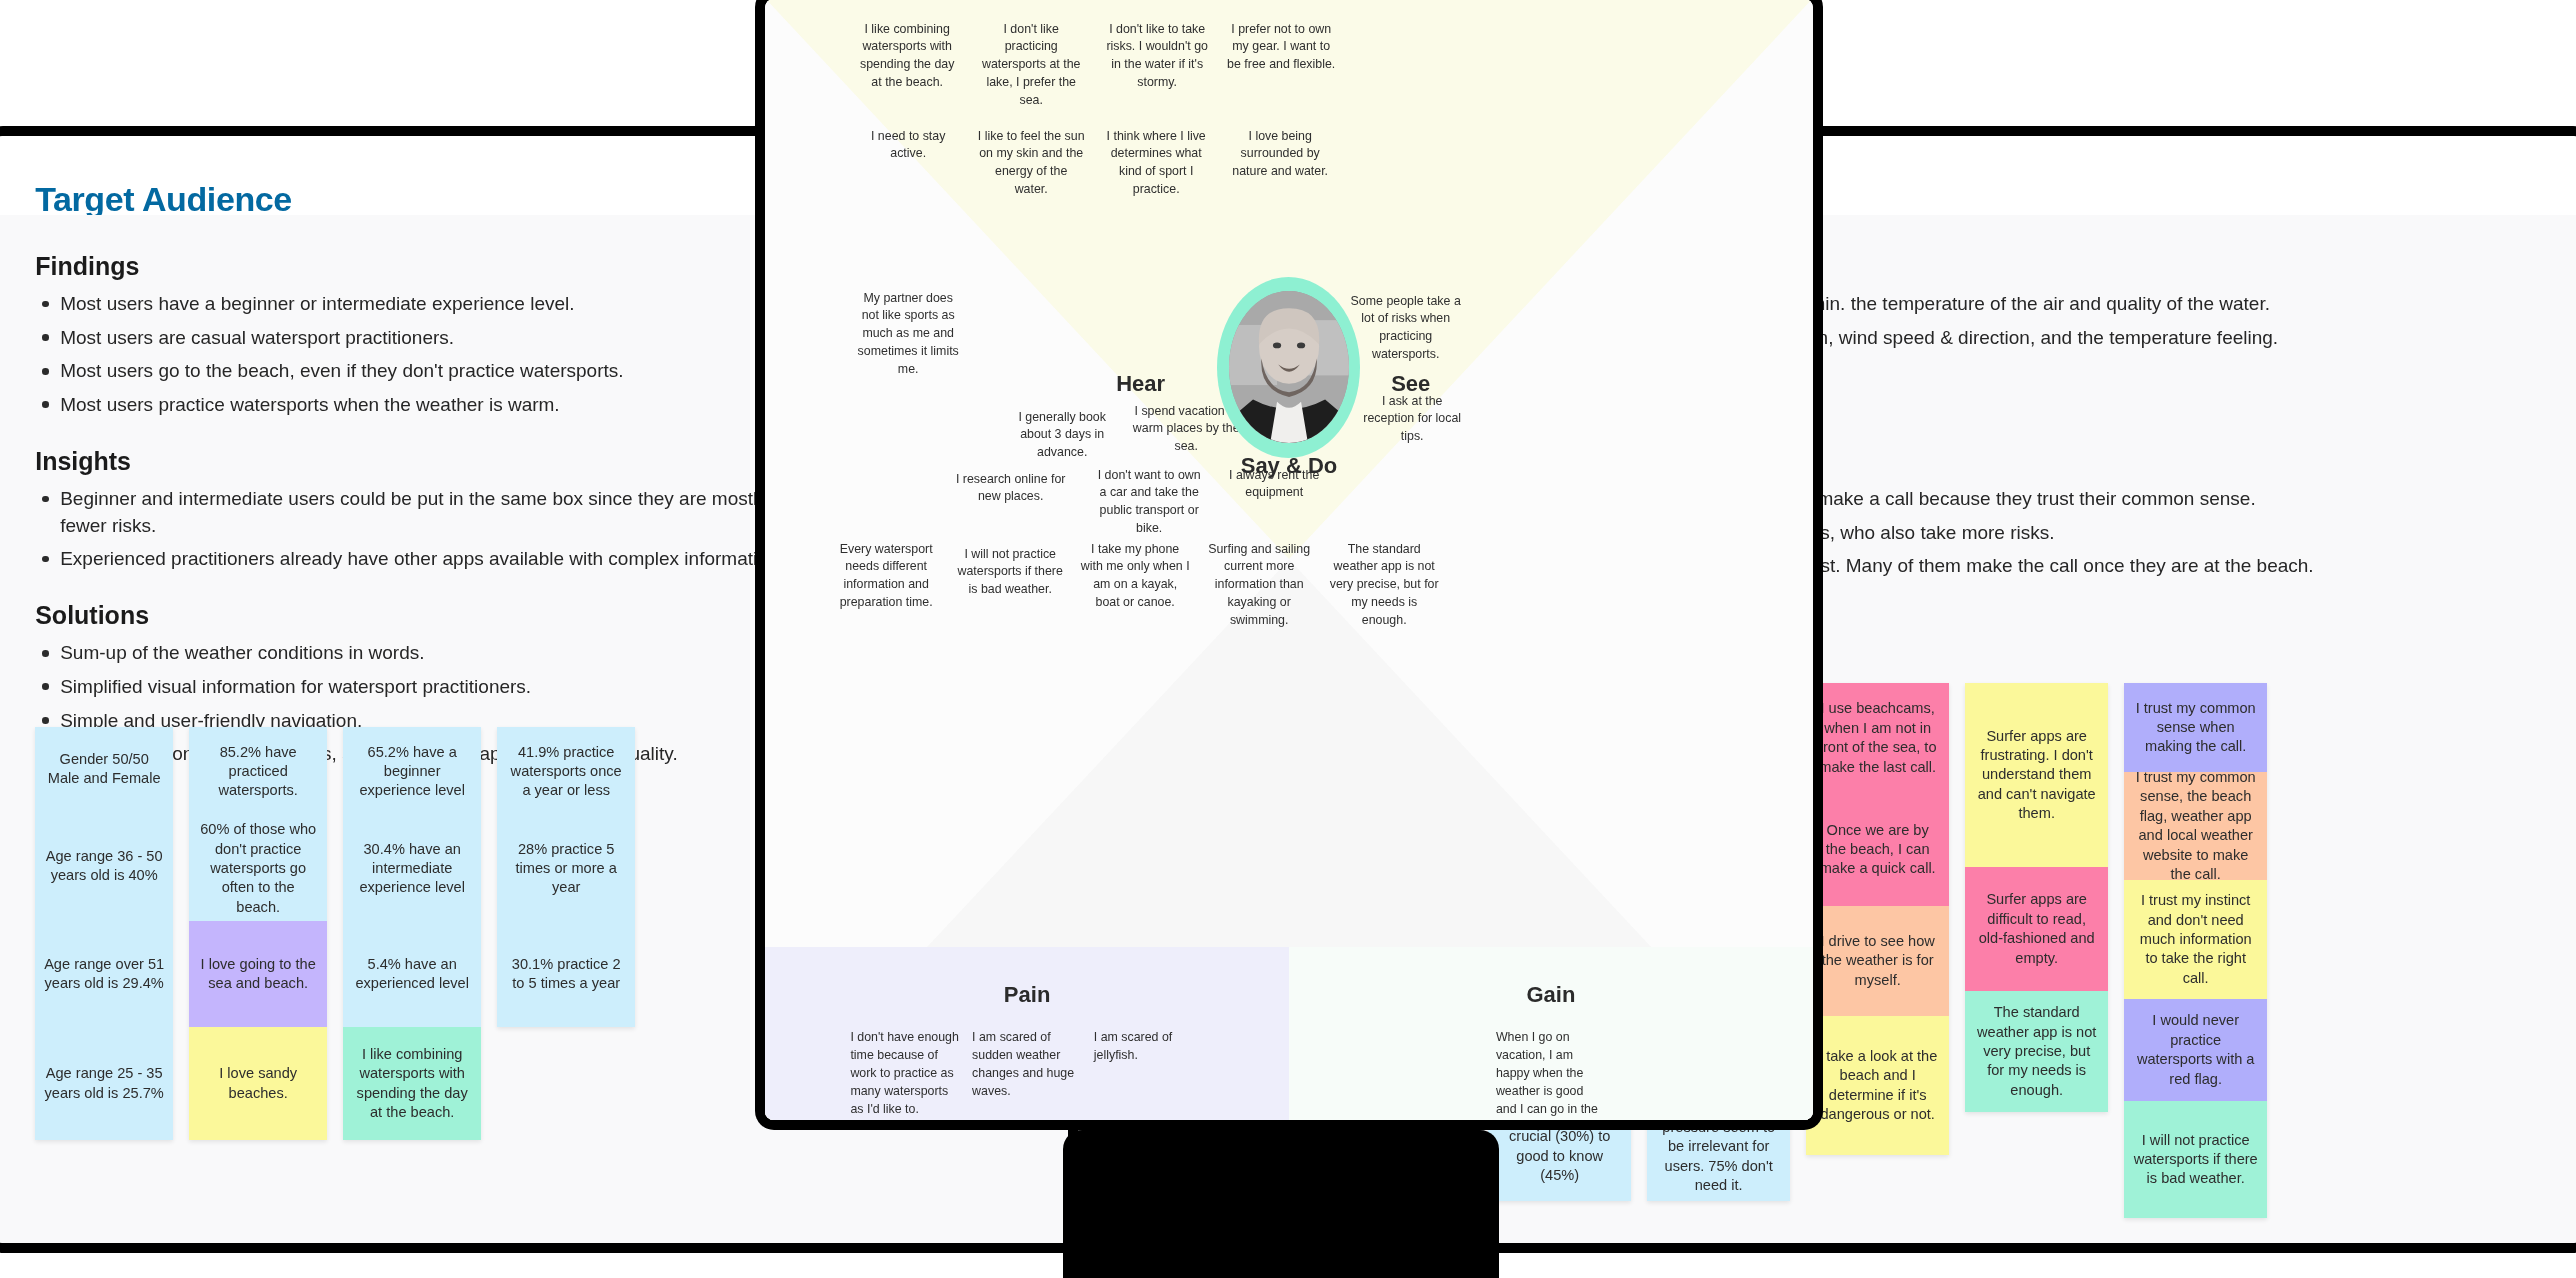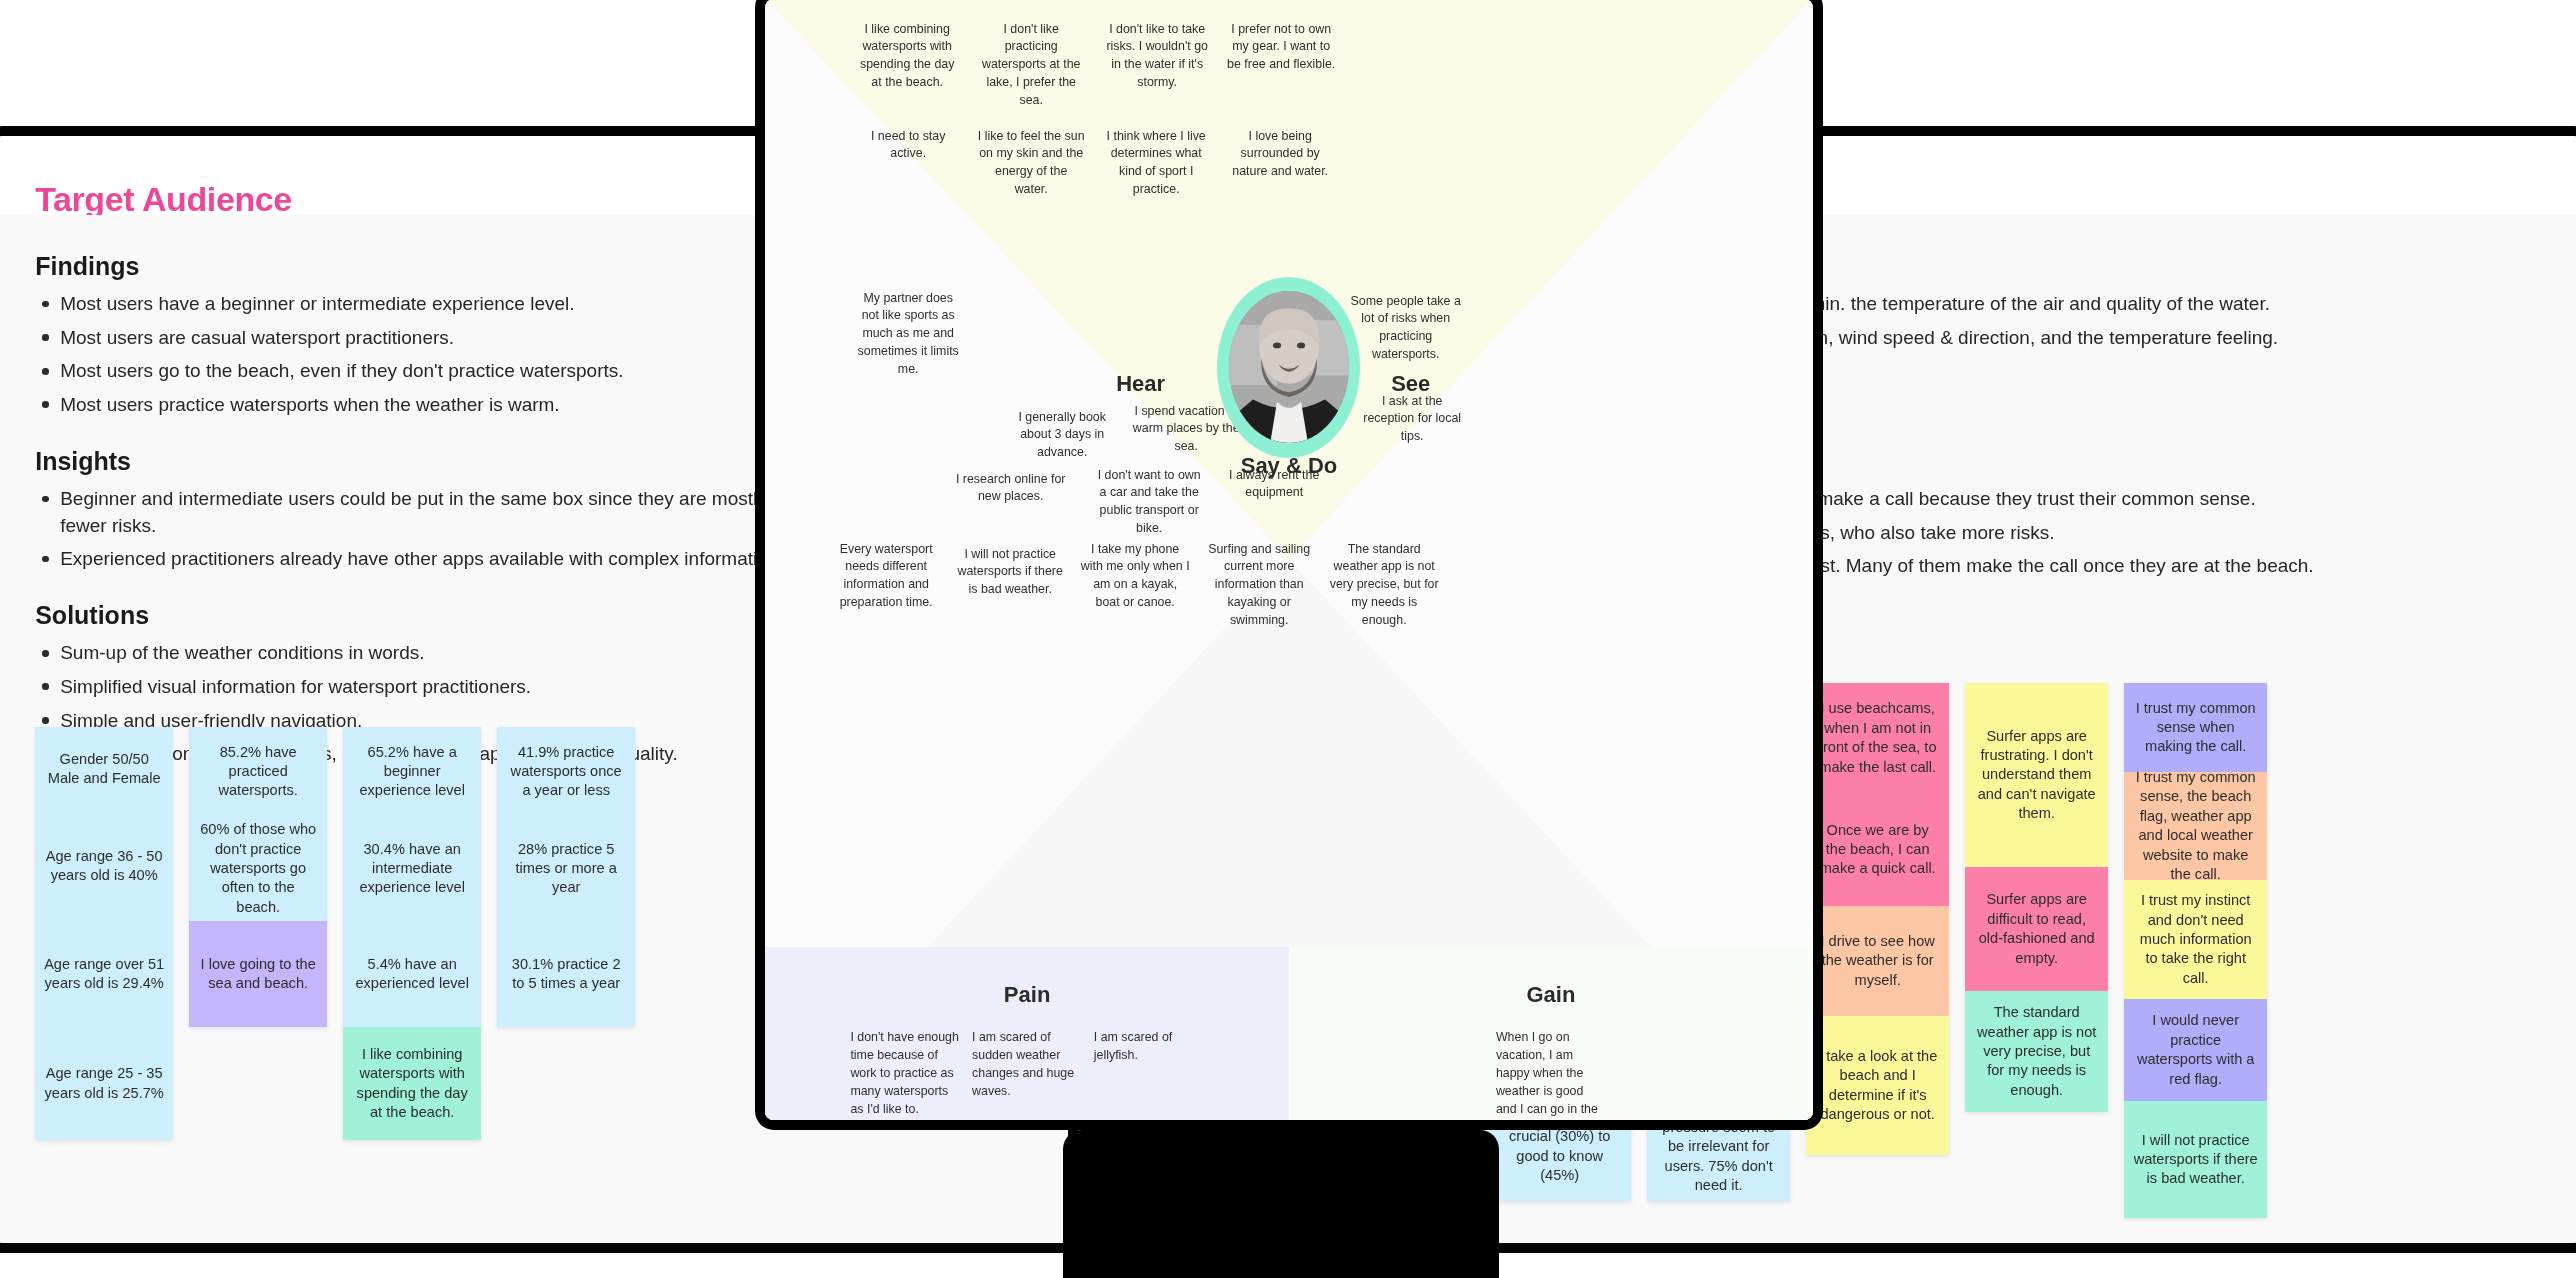--- a/index.html
+++ b/index.html
@@ -5,21 +5,21 @@
   html,body{margin:0;padding:0;background:#ffffff;}
   body{font-family:"Liberation Sans", sans-serif;}
   #stage{position:relative;width:2576px;height:1278px;overflow:hidden;background:#ffffff;}
 
   
   .panel{position:absolute;background:#000000;border-radius:19px;box-sizing:border-box;padding:10.2px;}
   .panel-inner{position:relative;width:100%;height:100%;background:#ffffff;border-radius:8.8px;overflow:hidden;}
 
   
   .doc-head{height:79px;background:#ffffff;display:flex;align-items:center;}
-  .doc-title{color:#ec4899;font-size:34px;font-weight:bold;letter-spacing:-0.4px;white-space:nowrap;margin-top:48px;}
+  .doc-title{color:#0369a1;font-size:34px;font-weight:bold;letter-spacing:-0.4px;white-space:nowrap;margin-top:48px;}
   .doc-body{position:absolute;left:0;right:0;top:79px;bottom:0;background:#f9f9fa;}
 
   .sec-h{font-size:25px;font-weight:bold;color:#1b1b1b;margin:0 0 10.2px 0;}
   ul.bul{list-style:none;margin:0 0 0 0;padding:0;}
   ul.bul li{position:relative;padding-left:25px;font-size:19px;line-height:1.38;color:#262626;margin-bottom:7.3px;}
   ul.bul li:before{content:"";position:absolute;left:7.3px;top:9.5px;width:6.6px;height:6.6px;border-radius:50%;background:#2b2b2b;}
 
   
   .note-cols{position:absolute;display:flex;gap:16px;align-items:flex-start;}
   .note-col{display:flex;flex-direction:column;width:138px;box-shadow:0 1.5px 4.4px rgba(0,0,0,.09);}
@@ -85,20 +85,21 @@
             <div class="note-col" style="width: 138px;">
               <div class="note" style="background: rgb(205, 238, 252); height: 84px;">Gender 50/50 Male and Female</div>
               <div class="note" style="background: rgb(205, 238, 252); height: 110px;">Age range 36 - 50 years old is 40%</div>
               <div class="note" style="background: rgb(205, 238, 252); height: 106px;">Age range over 51 years old is 29.4%</div>
               <div class="note" style="background: rgb(205, 238, 252); height: 113px;">Age range 25 - 35 years old is 25.7%</div>
             </div>
             <div class="note-col" style="width: 138px;">
               <div class="note" style="background: rgb(205, 238, 252); height: 89px;">85.2% have practiced watersports.</div>
               <div class="note" style="background: rgb(205, 238, 252); height: 105px;">60% of those who don't practice watersports go often to the beach.</div>
               <div class="note" style="background: #c4b5fd; height: 106px;">I love going to the sea and beach.</div>
+              <div class="note" style="background: rgb(251, 248, 154); height: 113px;">I love sandy beaches.</div>
             </div>
             <div class="note-col" style="width: 138px;">
               <div class="note" style="background: rgb(205, 238, 252); height: 89px;">65.2% have a beginner experience level</div>
               <div class="note" style="background: rgb(205, 238, 252); height: 105px;">30.4% have an intermediate experience level</div>
               <div class="note" style="background: rgb(205, 238, 252); height: 106px;">5.4% have an experienced level</div>
               <div class="note" style="background: rgb(159, 242, 215); height: 113px;">I like combining watersports with spending the day at the beach.</div>
             </div>
             <div class="note-col" style="width: 138px;">
               <div class="note" style="background: rgb(205, 238, 252); height: 89px;">41.9% practice watersports once a year or less</div>
               <div class="note" style="background: rgb(205, 238, 252); height: 105px;">28% practice 5 times or more a year</div>

